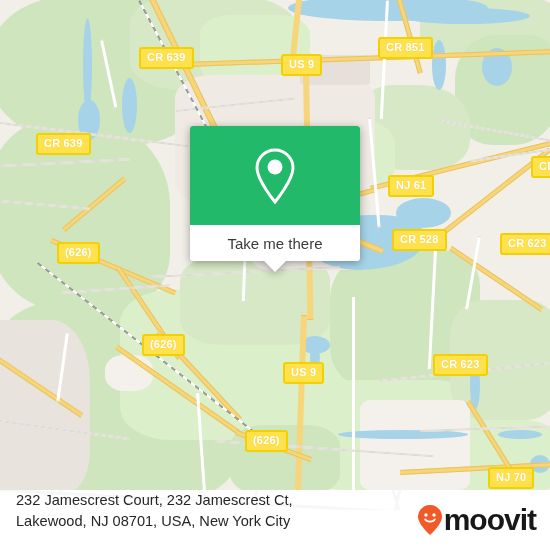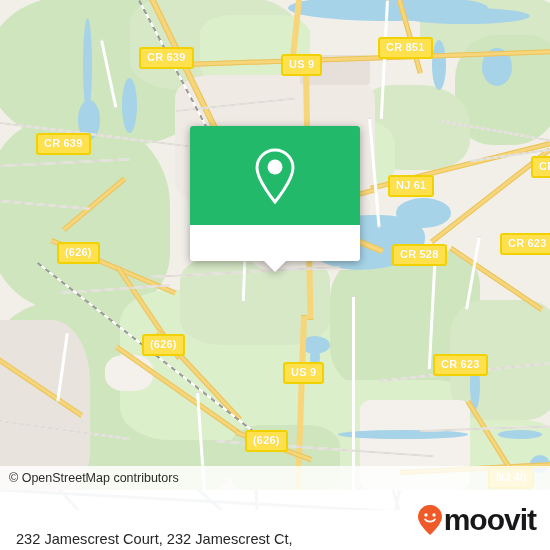--- a/index.html
+++ b/index.html
@@ -92,21 +92,21 @@
     display: flex; align-items: center;
     padding-left: 9px;
     font-size: 12.5px; color: #2b2b2b;
     font-family: "Liberation Sans", sans-serif;
   }
 
   
   #footer {
     position: absolute; left: 0; top: 490px; width: 550px; height: 60px;
     background: #ffffff;
-    display: flex; align-items: flex-end; overflow: hidden;
+    display: flex; align-items: flex-start; overflow: hidden;
   }
   #footer-wm {
     position: absolute; left: 0; top: -470px; width: 550px; height: 490px;
     opacity: .07; pointer-events: none;
   }
   #address {
     position: relative; z-index: 2;
     padding-left: 16px; width: 400px;
     font-size: 14.6px; line-height: 1.42; color: #262626;
     font-family: "Liberation Sans", sans-serif;
@@ -223,61 +223,60 @@
     <div class="rail" style="left:140px; top:0px;  width:180px; height:2px; transform: rotate(62deg);"></div>
 
     <div id="shield-layer">
         <div class="shield" style="left: 139px; top: 47px;">CR 639</div>
         <div class="shield" style="left: 281px; top: 54px;">US 9</div>
         <div class="shield" style="left: 378px; top: 37px;">CR 851</div>
         <div class="shield" style="left: 36px; top: 133px;">CR 639</div>
         <div class="shield" style="left: 388px; top: 175px;">NJ 61</div>
         <div class="shield" style="left: 531px; top: 156px;">CR</div>
         <div class="shield" style="left: 57px; top: 242px;">(626)</div>
-        <div class="shield" style="left: 392px; top: 244px;">CR 528</div>
+        <div class="shield" style="left: 392px; top: 229px;">CR 528</div>
         <div class="shield" style="left: 500px; top: 233px;">CR 623</div>
         <div class="shield" style="left: 142px; top: 334px;">(626)</div>
         <div class="shield" style="left: 283px; top: 362px;">US 9</div>
         <div class="shield" style="left: 433px; top: 354px;">CR 623</div>
         <div class="shield" style="left: 245px; top: 430px;">(626)</div>
-        <div class="shield" style="left: 488px; top: 467px;">NJ 40</div>
+        <div class="shield" style="left: 488px; top: 467px;">NJ 70</div>
       </div>
 
     <div id="popup">
       <div id="popup-body">
         <div id="popup-photo">
           <svg width="52" height="62" viewBox="0 0 52 62">
             <path d="M26 5 C16 5 8 13 8 23 C8 35 26 57 26 57 C26 57 44 35 44 23 C44 13 36 5 26 5 Z" fill="none" stroke="#ffffff" stroke-width="3"></path>
             <circle cx="26" cy="22" r="7.5" fill="#ffffff"></circle>
           </svg>
         </div>
+        <div id="popup-label">Take me there</div>
       </div>
       <div id="popup-tail"></div>
     </div>
 
-    <div id="attrib">
-      <span>© OpenStreetMap contributors</span>
-    </div>
   </div>
 
   <div id="footer">
     <svg id="footer-wm" viewBox="0 0 550 490">
       <g stroke="#8899aa" stroke-width="3" fill="none">
         <path d="M-20 380 L140 560"></path>
         <path d="M120 400 L300 560"></path>
         <path d="M250 330 L260 560"></path>
         <path d="M360 360 L420 560"></path>
         <path d="M0 470 L550 500"></path>
         <path d="M0 440 L550 410"></path>
         <path d="M430 330 L380 560"></path>
       </g>
     </svg>
 
     <div id="address">
       <div>232 Jamescrest Court, 232 Jamescrest Ct,</div>
+      <div>Lakewood, NJ 08701, USA, New York City</div>
     </div>
 
     <div id="brand">
       <svg id="brand-pin" viewBox="0 0 26 32">
         <path d="M13 1 C6.4 1 1 6.3 1 12.8 C1 20.5 13 31 13 31 C13 31 25 20.5 25 12.8 C25 6.3 19.6 1 13 1 Z" fill="#ef5a28"></path>
         <circle cx="9" cy="11" r="1.7" fill="#ffffff"></circle>
         <circle cx="17" cy="11" r="1.7" fill="#ffffff"></circle>
         <path d="M8.2 15.4 C9.8 18.4 16.2 18.4 17.8 15.4" stroke="#ffffff" stroke-width="1.8" fill="none" stroke-linecap="round"></path>
       </svg>
       <span id="brand-name">moovit</span>

